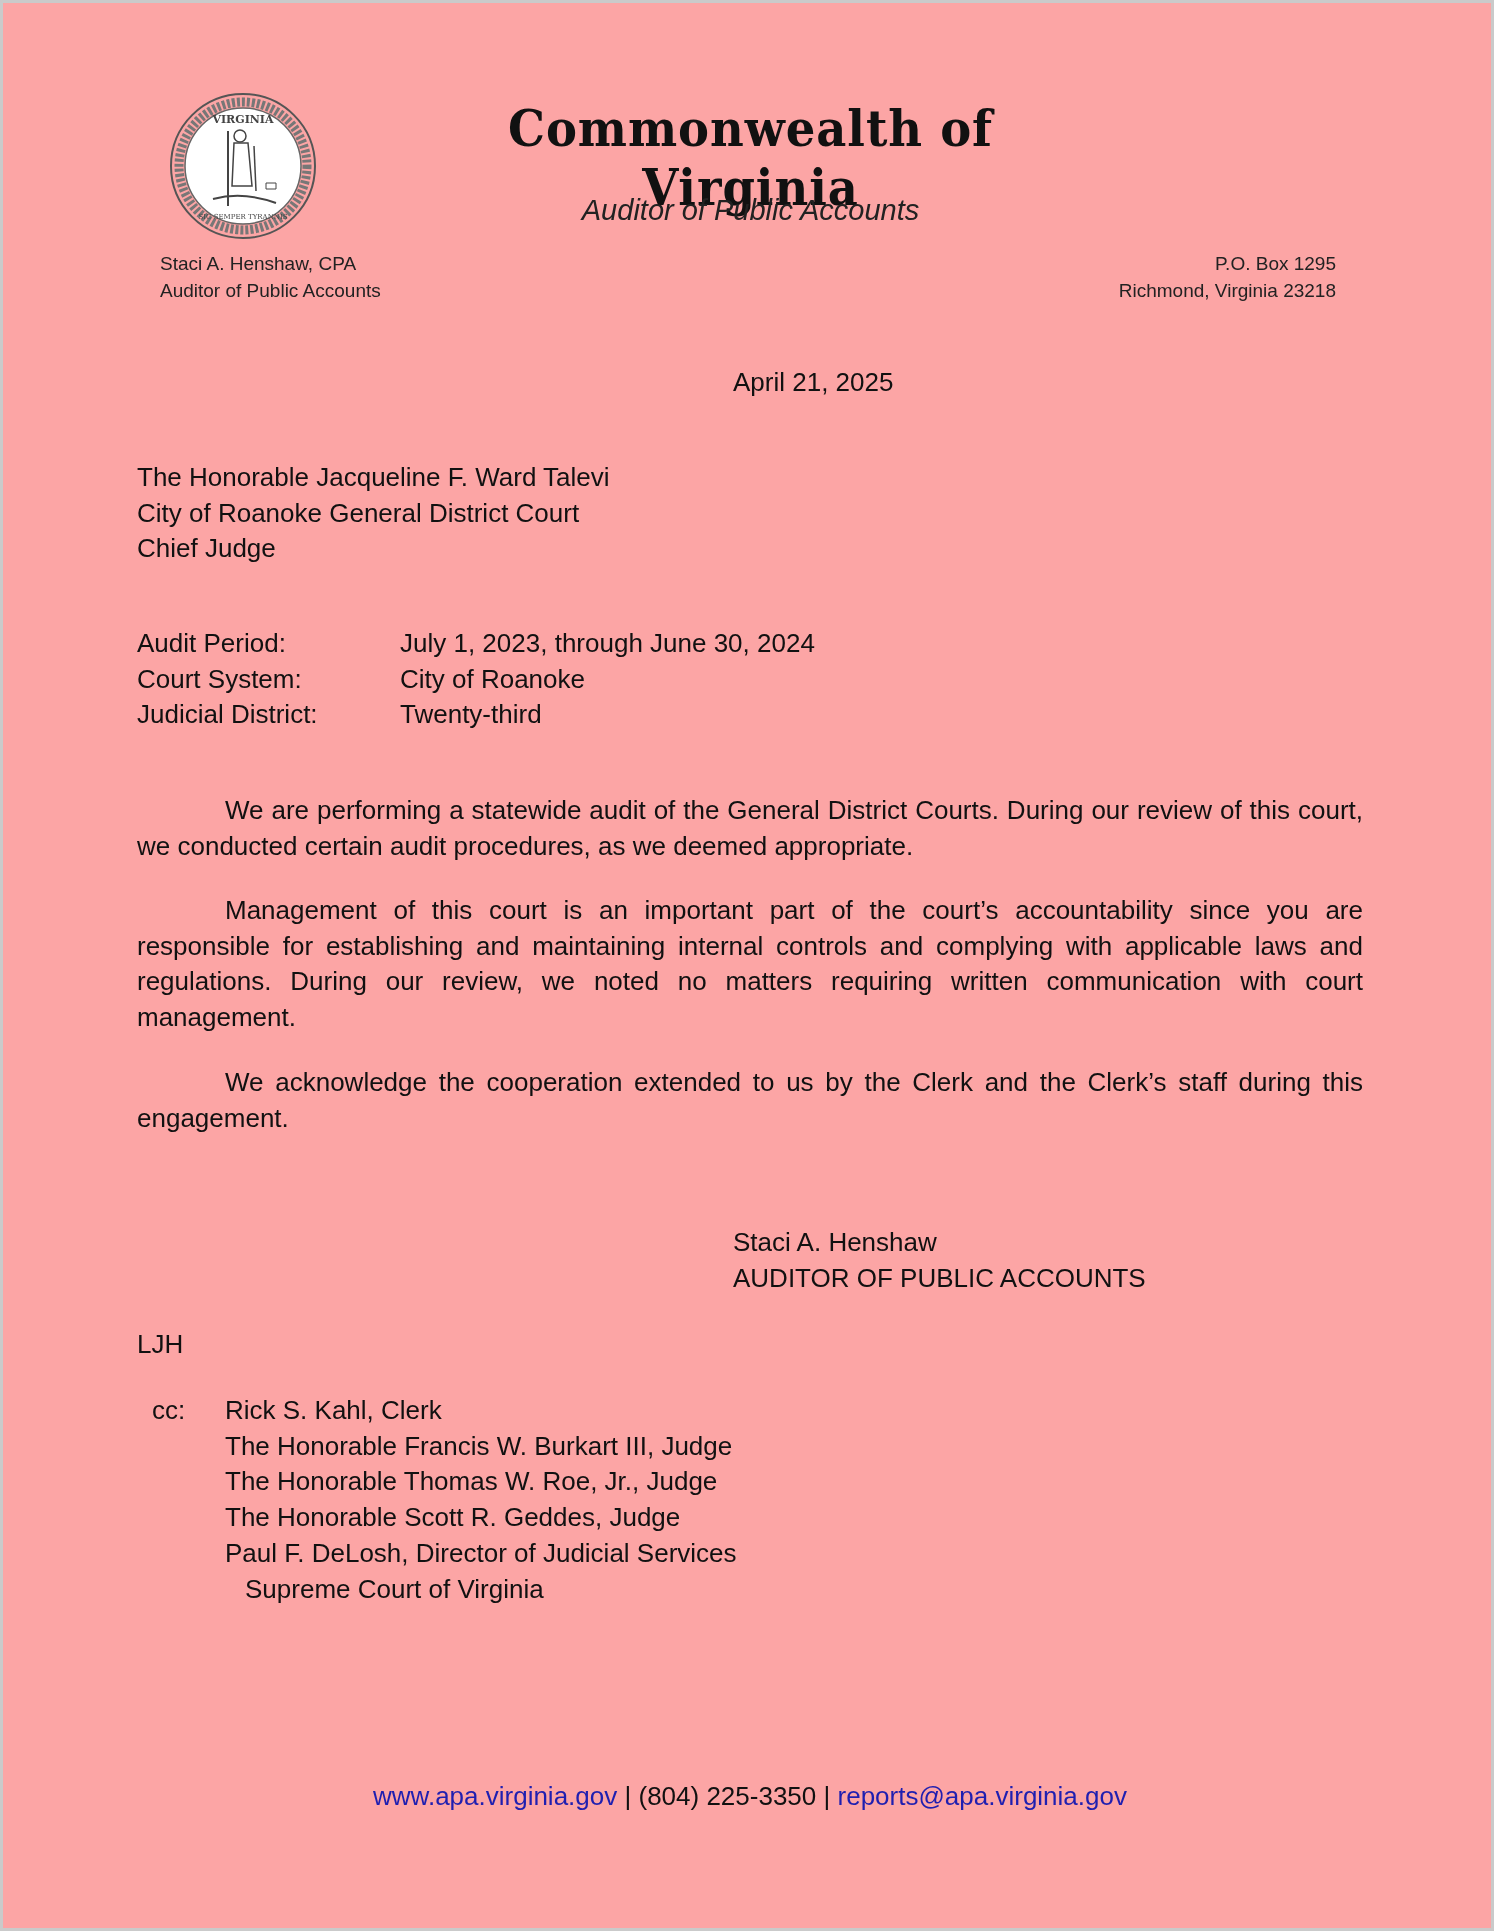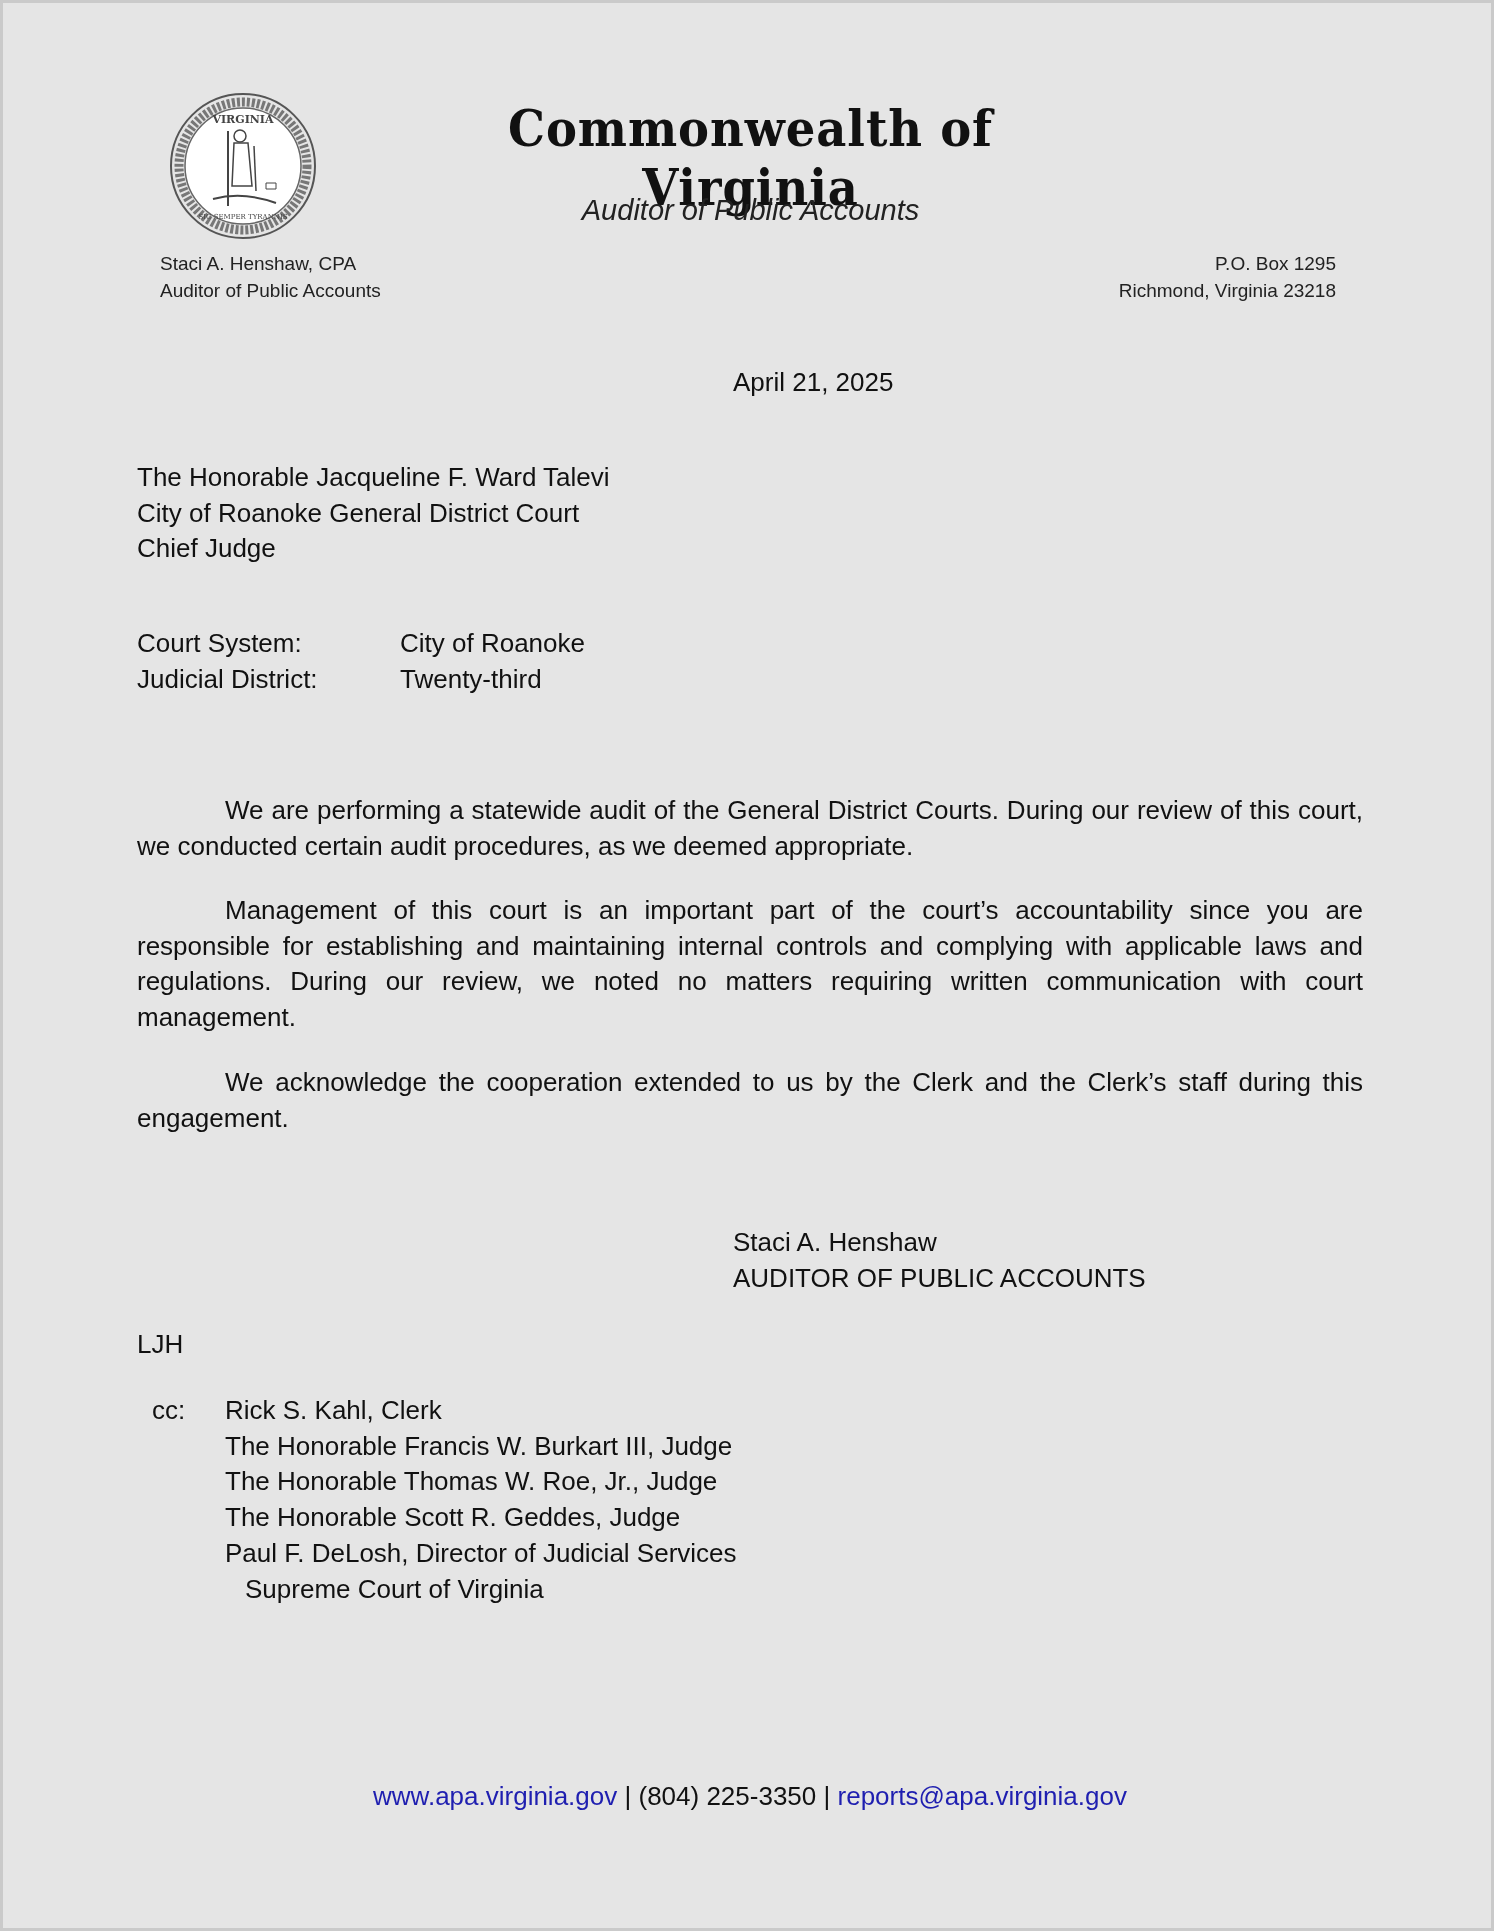--- a/index.html
+++ b/index.html
@@ -1,19 +1,19 @@
 <!DOCTYPE html>
 <html><head>
 <meta charset="utf-8">
 <style>
   html, body { margin: 0; padding: 0; background: #ffffff; }
   body { width: 1494px; height: 1931px; position: relative; overflow: hidden; }
   .page {
     position: absolute; left: 0; top: 0; width: 1494px; height: 1931px;
-    box-sizing: border-box; border: 3px solid #cacaca; background: #e5e5e5;
+    box-sizing: border-box; border: 3px solid #cacaca; background: #fca5a5;
     font-family: "Liberation Sans", "DejaVu Sans", sans-serif; color: #111;
   }
   .abs { position: absolute; white-space: nowrap; }
   .seal { position: absolute; left: 165px; top: 88px; width: 150px; height: 150px; }
   .title {
     position: absolute; left: 420px; top: 96px; width: 655px; text-align: center;
     font-family: "DejaVu Serif", "Liberation Serif", serif; font-weight: bold;
     font-size: 50px; letter-spacing: 1px; color: #111; transform: scaleX(0.93); transform-origin: center;
   }
   .subtitle {
@@ -73,20 +73,24 @@
   <div class="abs body" style="left:730px; top:362px;">April 21, 2025</div>
 
   <div class="abs body" style="left:134px; top:457px;">
     <div>The Honorable Jacqueline F. Ward Talevi</div>
     <div>City of Roanoke General District Court</div>
     <div>Chief Judge</div>
   </div>
 
   <div class="abs body" style="left:134px; top:623px;">
     <div class="row">
+      <span class="label">Audit Period:</span>
+      <span>July 1, 2023, through June 30, 2024</span>
+    </div>
+    <div class="row">
       <span class="label">Court System:</span>
       <span>City of Roanoke</span>
     </div>
     <div class="row">
       <span class="label">Judicial District:</span>
       <span>Twenty-third</span>
     </div>
   </div>
 
   <div class="para" style="top:790px;"><span class="indent"></span><span>We are performing a statewide audit of the General District Courts.  During our review of this court, we conducted certain audit procedures, as we deemed appropriate.</span></div>

